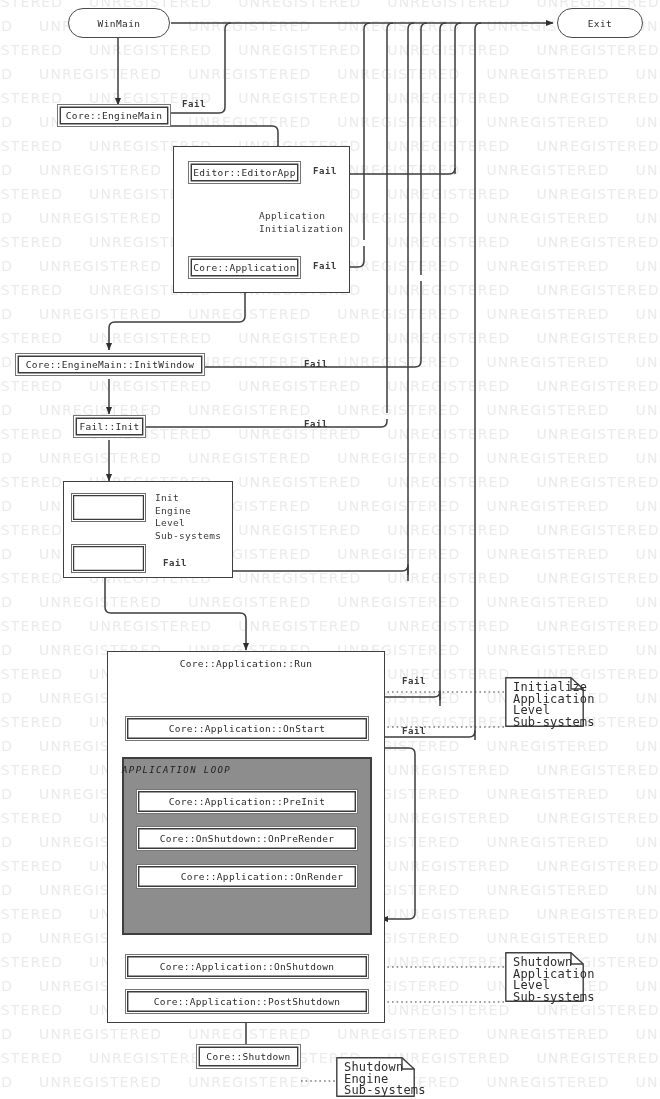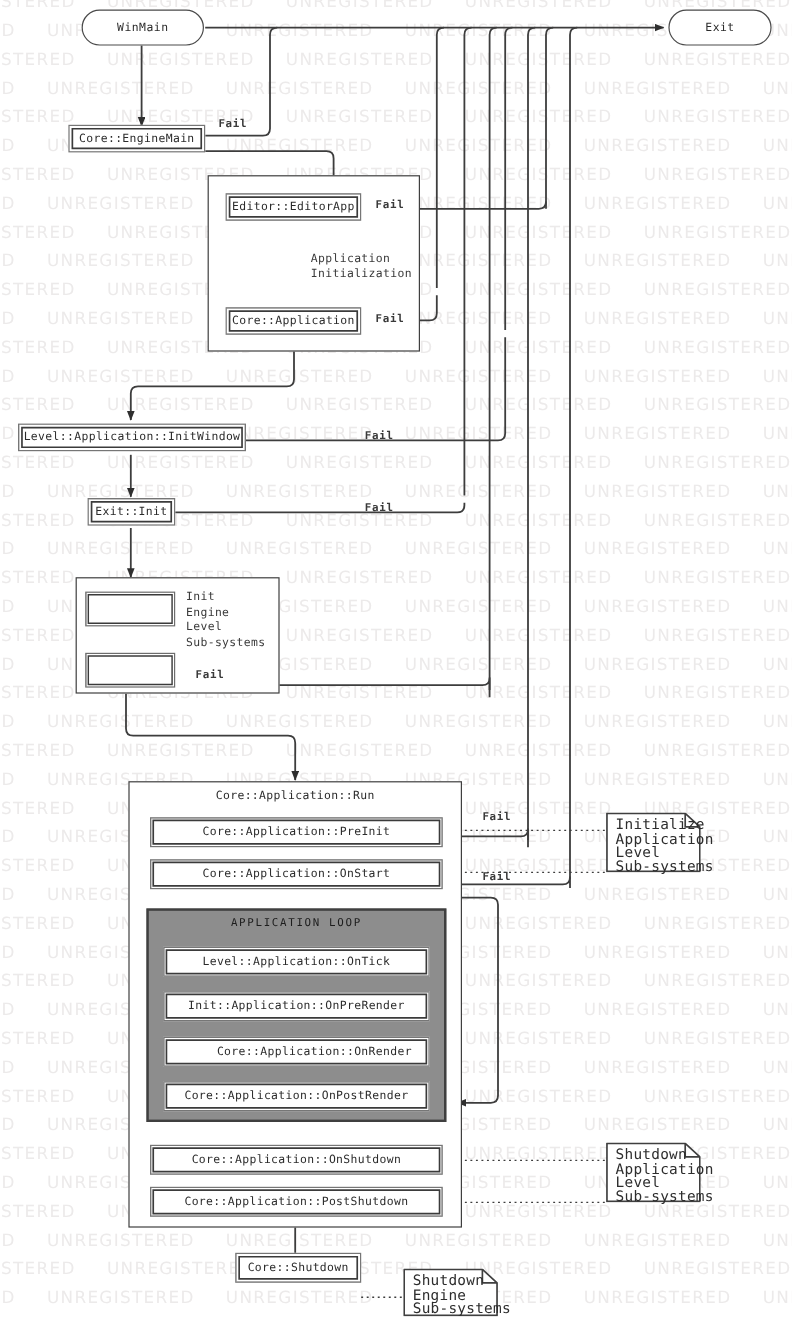--- a/index.html
+++ b/index.html
@@ -52,22 +52,22 @@
   .group-title{
     position:absolute;left:0;right:0;top:6px;text-align:center;
     font-size:9.5px;color:#2b2b2b;letter-spacing:.3px;
   }
 
   
   .loopbox{
     background:#8d8d8d;border:2.2px solid #3f3f3f;
   }
   .loop-title{
-    position:absolute;left:0;right:0;top:7px;text-align:center;
-    font-size:9px;color:#1d1d1d;letter-spacing:1.4px;
+    position:absolute;left:0;right:0;top:7px;
+    font-size:9px;color:#1d1d1d;letter-spacing:1.4px;font-style:italic;
   }
 
   
   .lbl{
     position:absolute;font-size:9.5px;color:#3a3a3a;letter-spacing:.3px;
     white-space:pre;line-height:12.5px;
   }
   .faillbl{
     position:absolute;font-size:9px;color:#3a3a3a;letter-spacing:.6px;font-weight:bold;
   }
@@ -236,60 +236,54 @@
     </div>
 
     <div class="lbl" style="left:259px;top:210px;">Application
 Initialization</div>
 
     <div class="node proc" style="left:188px;top:256px;width:113px;height:23px;">
       <span>Core::Application</span>
     </div>
 
     <div class="node proc" style="left:15px;top:353px;width:190px;height:23px;">
-      <span>Level::Application::InitWindow</span>
+      <span>Core::EngineMain::InitWindow</span>
     </div>
 
     <div class="node proc" style="left:73px;top:415px;width:73px;height:23px;">
-      <span>Exit::Init</span>
+      <span>Fail::Init</span>
     </div>
 
     <div class="node group" style="left:63px;top:481px;width:170px;height:97px;"></div>
     <div class="blankbox" style="left:71px;top:493px;width:73px;height:27px;"></div>
     <div class="blankbox" style="left:71px;top:544px;width:73px;height:27px;"></div>
     <div class="lbl" style="left:155px;top:492px;">Init
 Engine
 Level
 Sub-systems</div>
 
     <div class="node group" style="left:107px;top:651px;width:278px;height:372px;"></div>
     <div class="group-title" style="left:107px;width:278px;top:658px;">Core::Application::Run</div>
 
-    <div class="node proc thin" style="left:125px;top:681px;width:244px;height:25px;">
-      <span>Core::Application::PreInit</span>
-    </div>
 
     <div class="node proc thin" style="left:125px;top:716px;width:244px;height:25px;">
       <span>Core::Application::OnStart</span>
     </div>
 
     <div class="node loopbox" style="left:122px;top:757px;width:250px;height:178px;"></div>
     <div class="loop-title" style="left:122px;width:250px;top:765px;">APPLICATION LOOP</div>
 
     <div class="node proc thin" style="left:136px;top:789px;width:222px;height:25px;">
-      <span>Level::Application::OnTick</span>
+      <span>Core::Application::PreInit</span>
     </div>
     <div class="node proc thin" style="left:136px;top:826px;width:222px;height:25px;">
-      <span>Init::Application::OnPreRender</span>
+      <span>Core::OnShutdown::OnPreRender</span>
     </div>
     <div class="node proc thin" style="left:136px;top:864px;width:222px;height:25px;padding-left:30px;">
       <span>Core::Application::OnRender</span>
-    </div>
-    <div class="node proc thin" style="left:136px;top:901px;width:222px;height:25px;">
-      <span>Core::Application::OnPostRender</span>
     </div>
 
     <div class="node proc thin" style="left:125px;top:954px;width:244px;height:25px;">
       <span>Core::Application::OnShutdown</span>
     </div>
     <div class="node proc thin" style="left:125px;top:989px;width:244px;height:25px;">
       <span>Core::Application::PostShutdown</span>
     </div>
 
     <div class="node proc" style="left:196px;top:1044px;width:105px;height:25px;">

